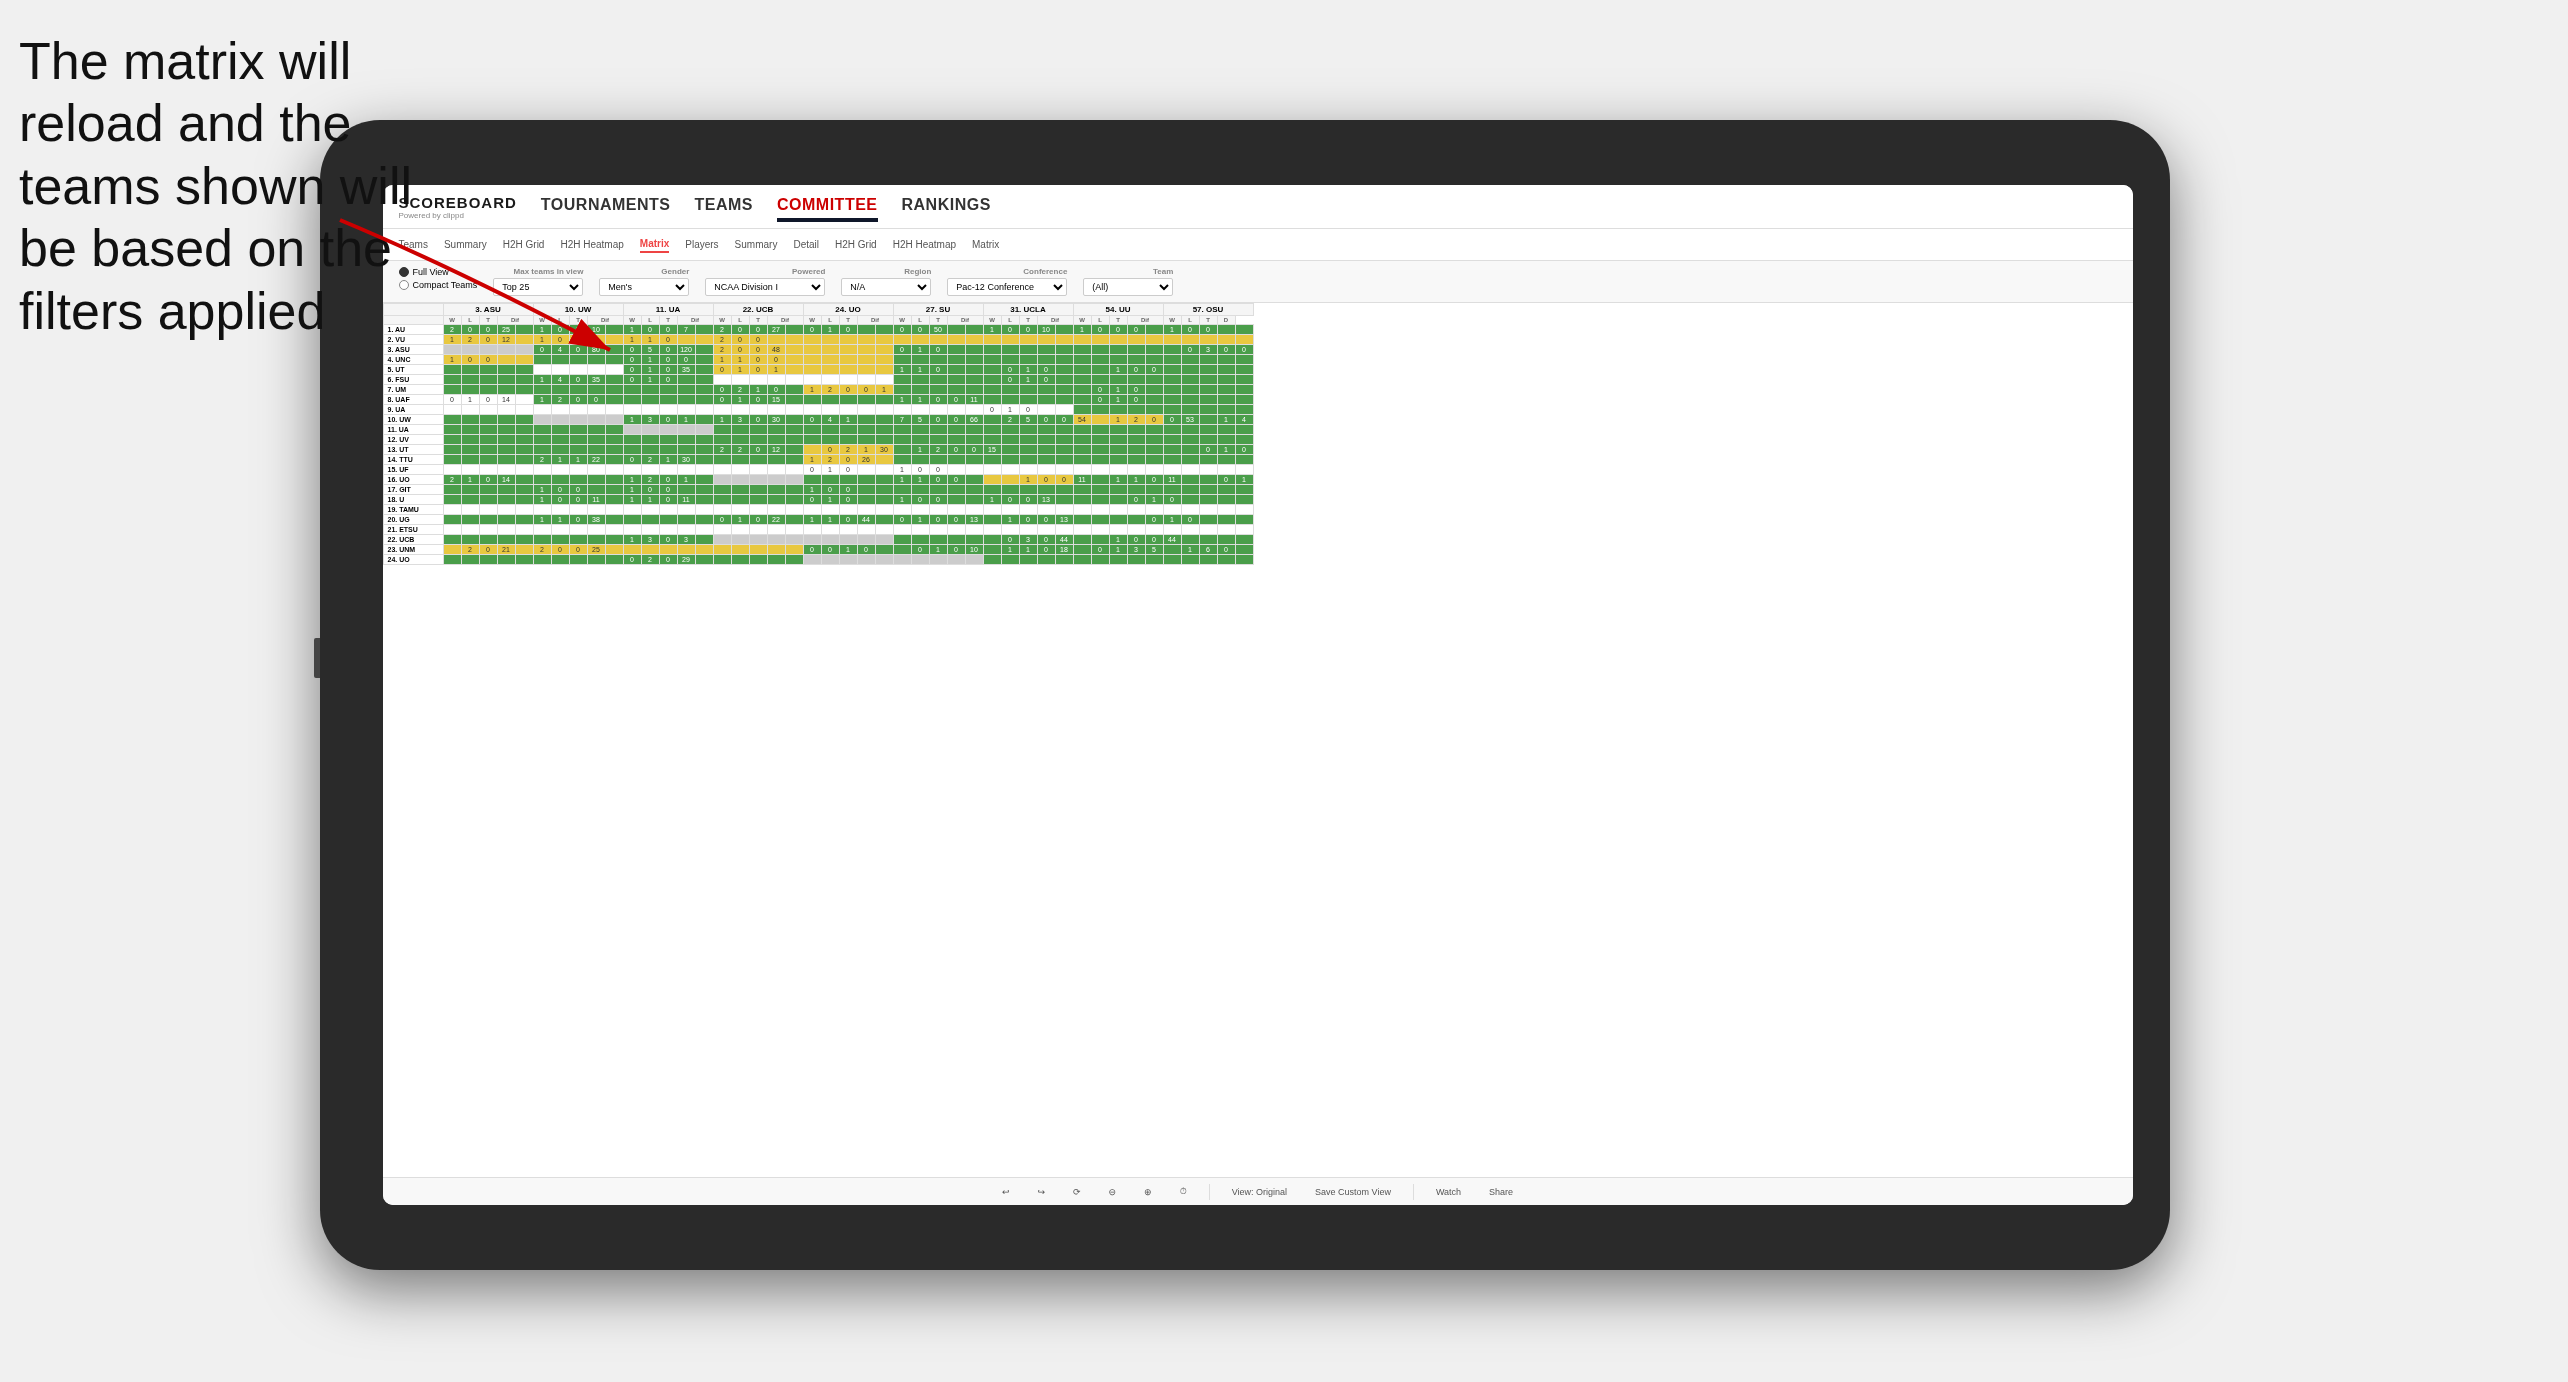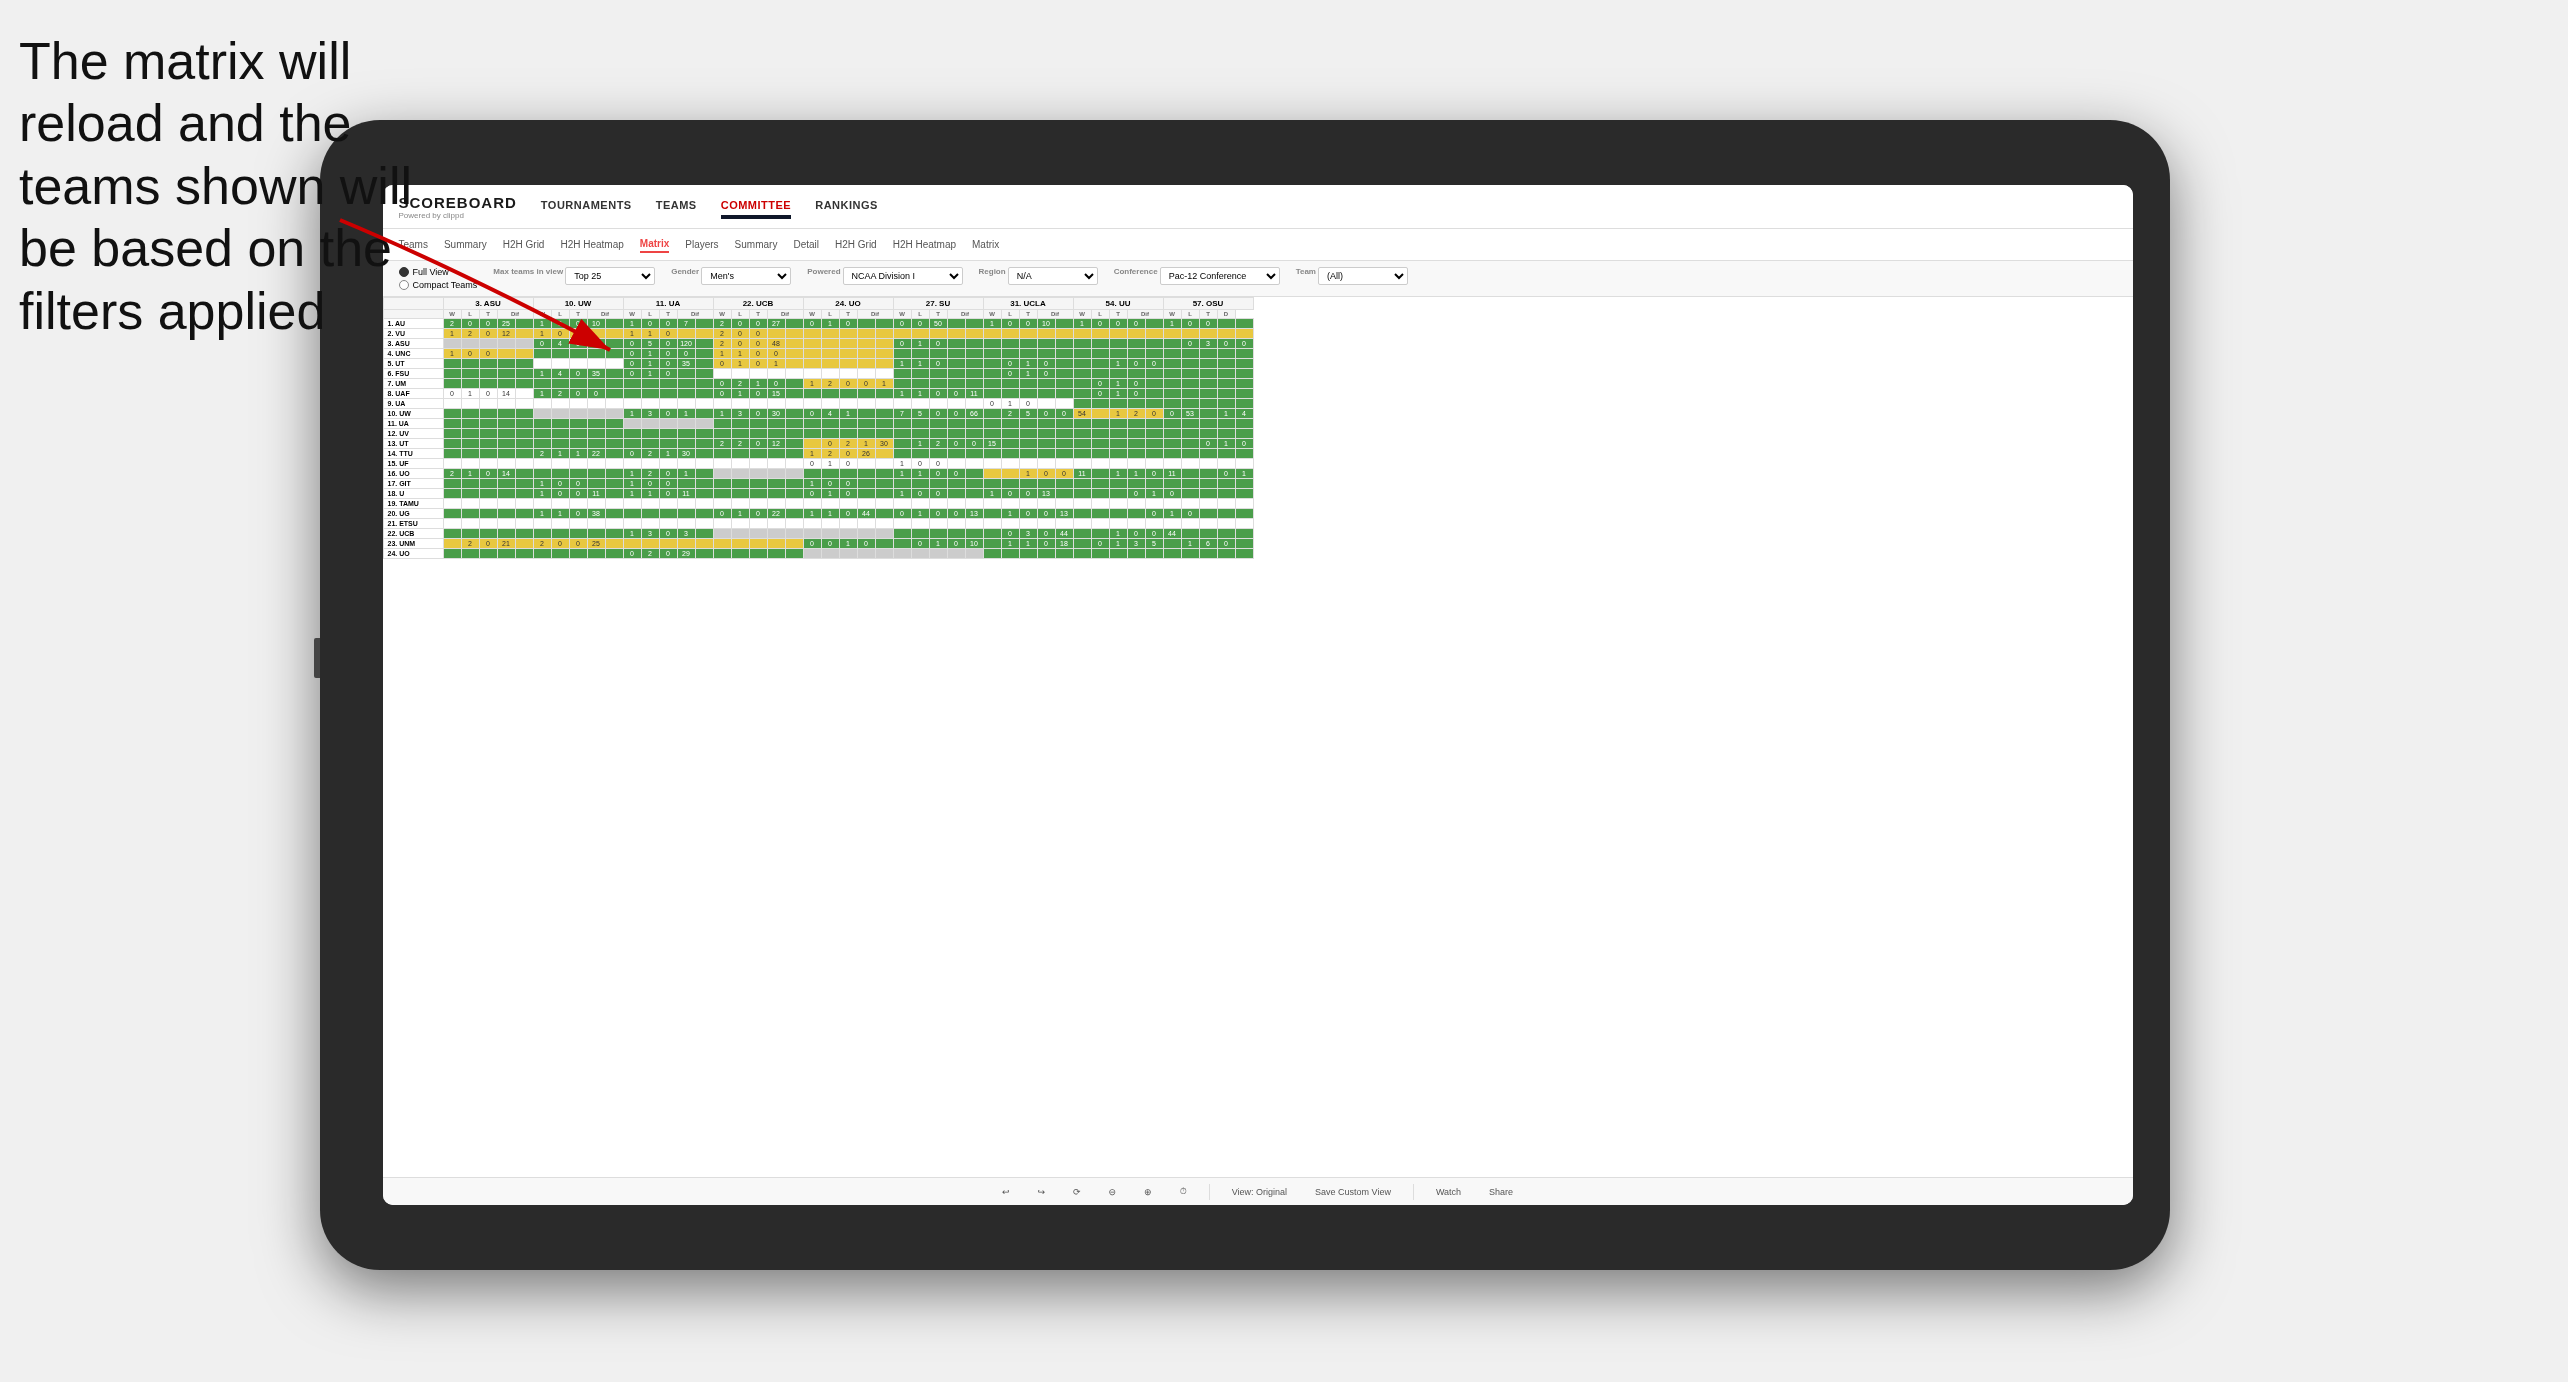--- a/index.html
+++ b/index.html
@@ -77,21 +77,21 @@
       font-size: 8px;
       color: #888;
     }
 
     .nav-items {
       display: flex;
       gap: 24px;
     }
 
     .nav-item {
-      font-size: 11px;
+      font-size: 16px;
       font-weight: 600;
       color: #333;
       cursor: pointer;
       padding: 4px 0;
       letter-spacing: 0.5px;
     }
 
     .nav-item.active {
       color: #c00;
       border-bottom: 4px solid #0f172a;
@@ -152,22 +152,23 @@
       border: 1.5px solid #888;
       background: #fff;
     }
     .radio-dot.selected {
       background: #333;
       border-color: #333;
     }
 
     .filter-group {
       display: flex;
-      flex-direction: row;
+      flex-direction: column;
       gap: 2px;
+      align-items: flex-end;
     }
 
     .filter-label {
       font-size: 8px;
       color: #888;
       font-weight: 600;
     }
 
     .filter-select {
       font-size: 9px;

